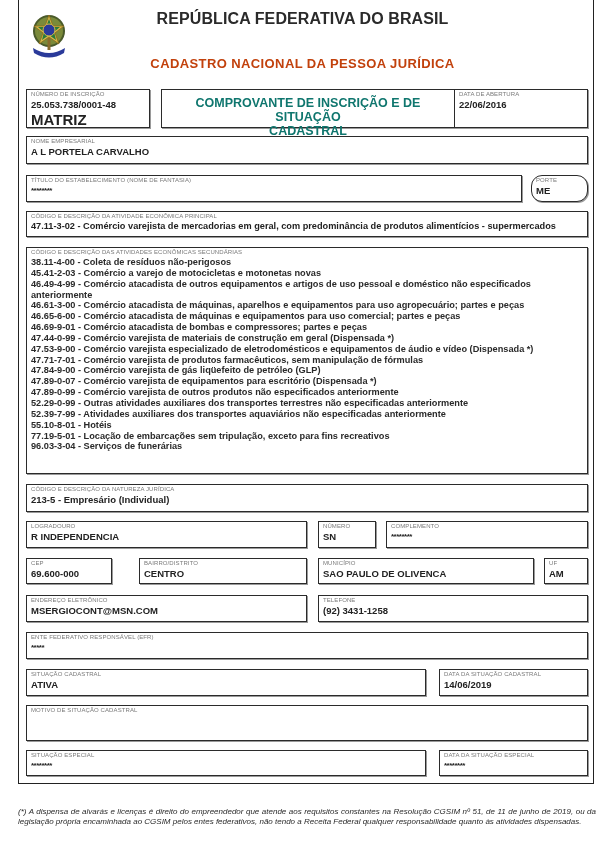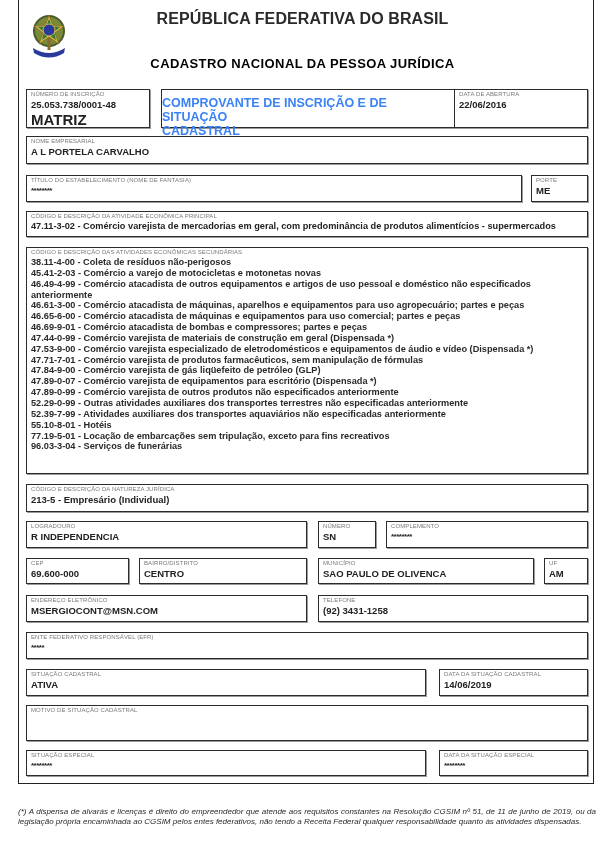--- a/index.html
+++ b/index.html
@@ -4,31 +4,31 @@
 <style>
   html, body { margin: 0; padding: 0; background: #ffffff; }
   body { width: 605px; height: 849px; position: relative; overflow: hidden;
          font-family: "Liberation Sans", sans-serif; color: #1a1a1a; }
   .frame { position: absolute; left: 18px; top: -2px; width: 576px; height: 786px;
            border: 1.5px solid #222; border-top: none; box-sizing: border-box; }
   .emblem { position: absolute; left: 30px; top: 12px; width: 38px; height: 50px; }
   .title-main { position: absolute; left: 0; width: 605px; top: 10px; text-align: center;
                 font-weight: bold; font-size: 16px; color: #2a2a2a; letter-spacing: 0.1px; }
   .title-sub { position: absolute; left: 0; width: 605px; top: 56px; text-align: center;
-               font-weight: bold; font-size: 13px; color: #000000; letter-spacing: 0.4px; }
+               font-weight: bold; font-size: 13px; color: #c2410c; letter-spacing: 0.4px; }
   .box { position: absolute; border: 1.5px solid #2b2b2b; box-sizing: border-box;
          box-shadow: 1px 1px 0 #9a9a9a; background: #fff; }
   .lbl { position: absolute; left: 4px; top: 1px; font-size: 6px; color: #7a7a7a;
          text-transform: uppercase; white-space: nowrap; letter-spacing: 0.1px; }
   .val { position: absolute; left: 4px; top: 9px; font-size: 9.5px; font-weight: bold;
          color: #222; white-space: nowrap; }
   .val2 { position: absolute; left: 4px; top: 21px; font-size: 15px; font-weight: bold; color: #222; }
   .val.small { font-size: 8px; top: 10px; letter-spacing: -0.5px; }
-  .comprovante { position: absolute; left: 0; right: 0; top: 6px; 
-                 font-size: 12.5px; font-weight: bold; color: #3b82f6; line-height: 14px; }
+  .comprovante { position: absolute; left: 0; right: 0; top: 6px; text-align: center;
+                 font-size: 12.5px; font-weight: bold; color: #0f766e; line-height: 14px; }
   .act-list { position: absolute; left: 4px; top: 9px; right: 4px; font-size: 9.2px;
               font-weight: bold; color: #2a2a2a; line-height: 10.85px; }
   .act-list div { white-space: normal; }
   .footnote { position: absolute; left: 18px; top: 807px; width: 578px; font-size: 8px;
               font-style: italic; color: #2a2a2a; text-align: justify; line-height: 10px; }
 </style>
 </head>
 <body>
 
 <div class="frame"></div>
@@ -64,21 +64,21 @@
 
 <div class="box" style="left:26px;top:136px;width:562px;height:28px;">
   <span class="lbl">NOME EMPRESARIAL</span>
   <span class="val">A L PORTELA CARVALHO</span>
 </div>
 
 <div class="box" style="left:26px;top:175px;width:496px;height:27px;">
   <span class="lbl">TÍTULO DO ESTABELECIMENTO (NOME DE FANTASIA)</span>
   <span class="val small">********</span>
 </div>
-<div class="box" style="left:531px;top:175px;width:57px;height:27px;">
+<div class="box" style="left:531px;top:175px;width:57px;height:27px;border-radius:11px;">
   <span class="lbl">PORTE</span>
   <span class="val">ME</span>
 </div>
 
 <div class="box" style="left:26px;top:211px;width:562px;height:26px;padding-left:40px;">
   <span class="lbl">CÓDIGO E DESCRIÇÃO DA ATIVIDADE ECONÔMICA PRINCIPAL</span>
   <span class="val" style="font-size:9.2px;">47.11-3-02 - Comércio varejista de mercadorias em geral, com predominância de produtos alimentícios - supermercados</span>
 </div>
 
 <div class="box" style="left:26px;top:247px;width:562px;height:227px;">
@@ -115,21 +115,21 @@
 </div>
 <div class="box" style="left:318px;top:521px;width:58px;height:27px;">
   <span class="lbl">NÚMERO</span>
   <span class="val">SN</span>
 </div>
 <div class="box" style="left:386px;top:521px;width:202px;height:27px;">
   <span class="lbl">COMPLEMENTO</span>
   <span class="val small">********</span>
 </div>
 
-<div class="box" style="left:26px;top:558px;width:103px;height:26px;">
+<div class="box" style="left:26px;top:558px;width:86px;height:26px;">
   <span class="lbl">CEP</span>
   <span class="val">69.600-000</span>
 </div>
 <div class="box" style="left:139px;top:558px;width:168px;height:26px;">
   <span class="lbl">BAIRRO/DISTRITO</span>
   <span class="val">CENTRO</span>
 </div>
 <div class="box" style="left:318px;top:558px;width:216px;height:26px;">
   <span class="lbl">MUNICÍPIO</span>
   <span class="val">SAO PAULO DE OLIVENCA</span>

